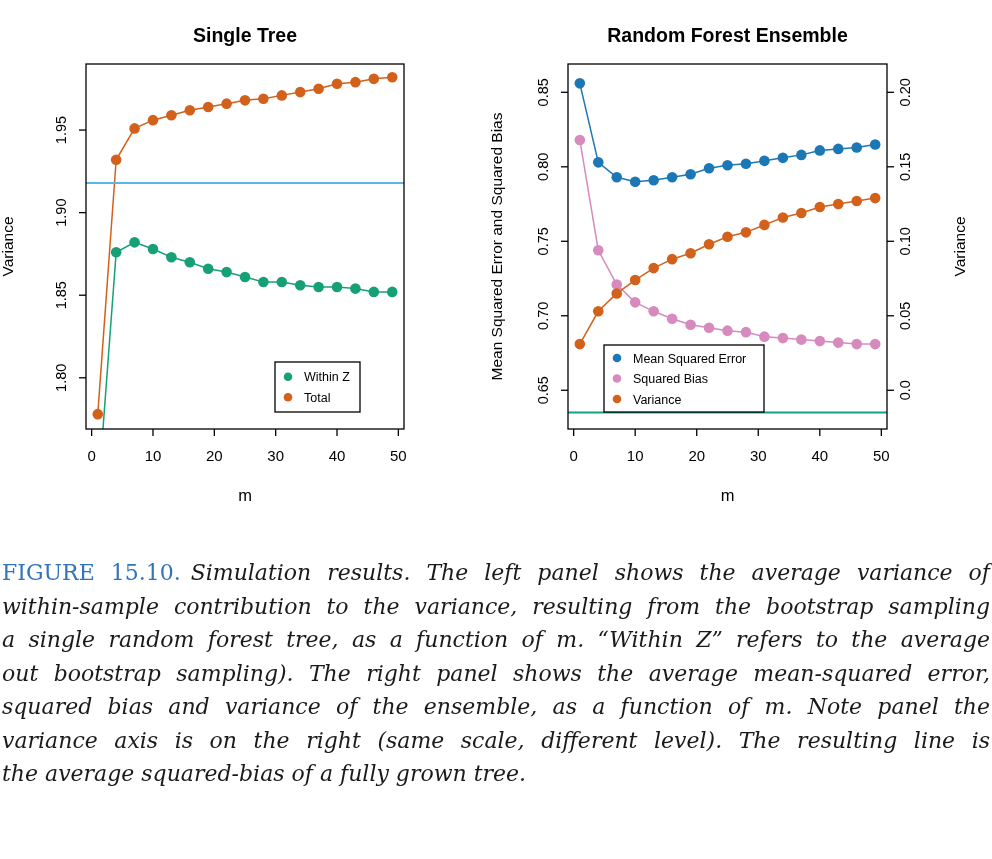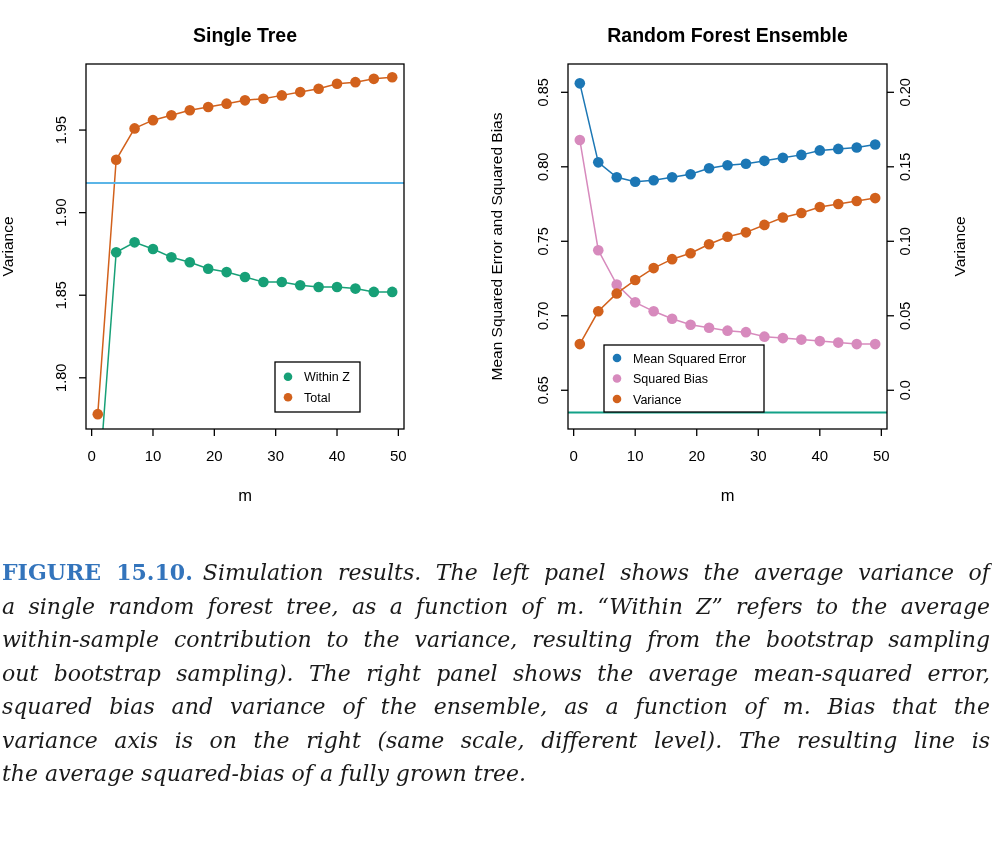--- a/index.html
+++ b/index.html
@@ -5,21 +5,21 @@
   html,body{margin:0;padding:0;background:#ffffff;}
   .page{position:relative;width:992px;height:859px;background:#ffffff;overflow:hidden;
         font-family:"Liberation Sans",sans-serif;}
   #figure-svg{position:absolute;left:0;top:0;}
   #figure-svg text{font-family:"Liberation Sans",sans-serif;fill:#000000;}
   .caption{position:absolute;left:2px;top:556px;width:988px;
            font-family:"DejaVu Serif",serif;font-style:italic;color:#1a1a1a;
            font-size:22px;line-height:33.5px;}
   .cap-line{margin:0;text-align:justify;text-align-last:justify;white-space:normal;}
   .cap-line.last{text-align:center;text-align-last:left;}
-  .figlabel{font-style:normal;font-weight:bold;margin-right:10px;}
+  .figlabel{font-style:normal;font-weight:normal;margin-right:10px;}
 </style>
 </head>
 <body>
 
 <div class="page">
   <svg id="figure-svg" width="992" height="540" viewBox="0 0 992 540">
       <defs>
         <clipPath id="clip0">
           <rect x="86" y="64" width="318" height="365"></rect>
         </clipPath>
@@ -225,20 +225,20 @@
           <circle cx="617" cy="378.5" r="4.3" fill="#D78ABD"></circle>
           <text x="633" y="383" font-size="12.5" text-anchor="start">Squared Bias</text>
           <circle cx="617" cy="399" r="4.3" fill="#D2611C"></circle>
           <text x="633" y="403.5" font-size="12.5" text-anchor="start">Variance</text>
         </g>
       </g>
     </svg>
 
   <div class="caption">
     <p class="cap-line"><span class="figlabel" style="color: rgb(51, 116, 188);">FIGURE 15.10.</span><span>Simulation results. The left panel shows the average variance of</span></p>
+    <p class="cap-line">within-sample contribution to the variance, resulting from the bootstrap sampling</p>
     <p class="cap-line">a single random forest tree, as a function of m. “Within Z” refers to the average</p>
-    <p class="cap-line">within-sample contribution to the variance, resulting from the bootstrap sampling</p>
     <p class="cap-line">out bootstrap sampling). The right panel shows the average mean-squared error,</p>
-    <p class="cap-line">squared bias and variance of the ensemble, as a function of m. Bias that the</p>
+    <p class="cap-line">squared bias and variance of the ensemble, as a function of m. Note panel the</p>
     <p class="cap-line">variance axis is on the right (same scale, different level). The resulting line is</p>
     <p class="cap-line last">the average squared-bias of a fully grown tree.</p>
   </div>
 </div>
 
 </body></html>

